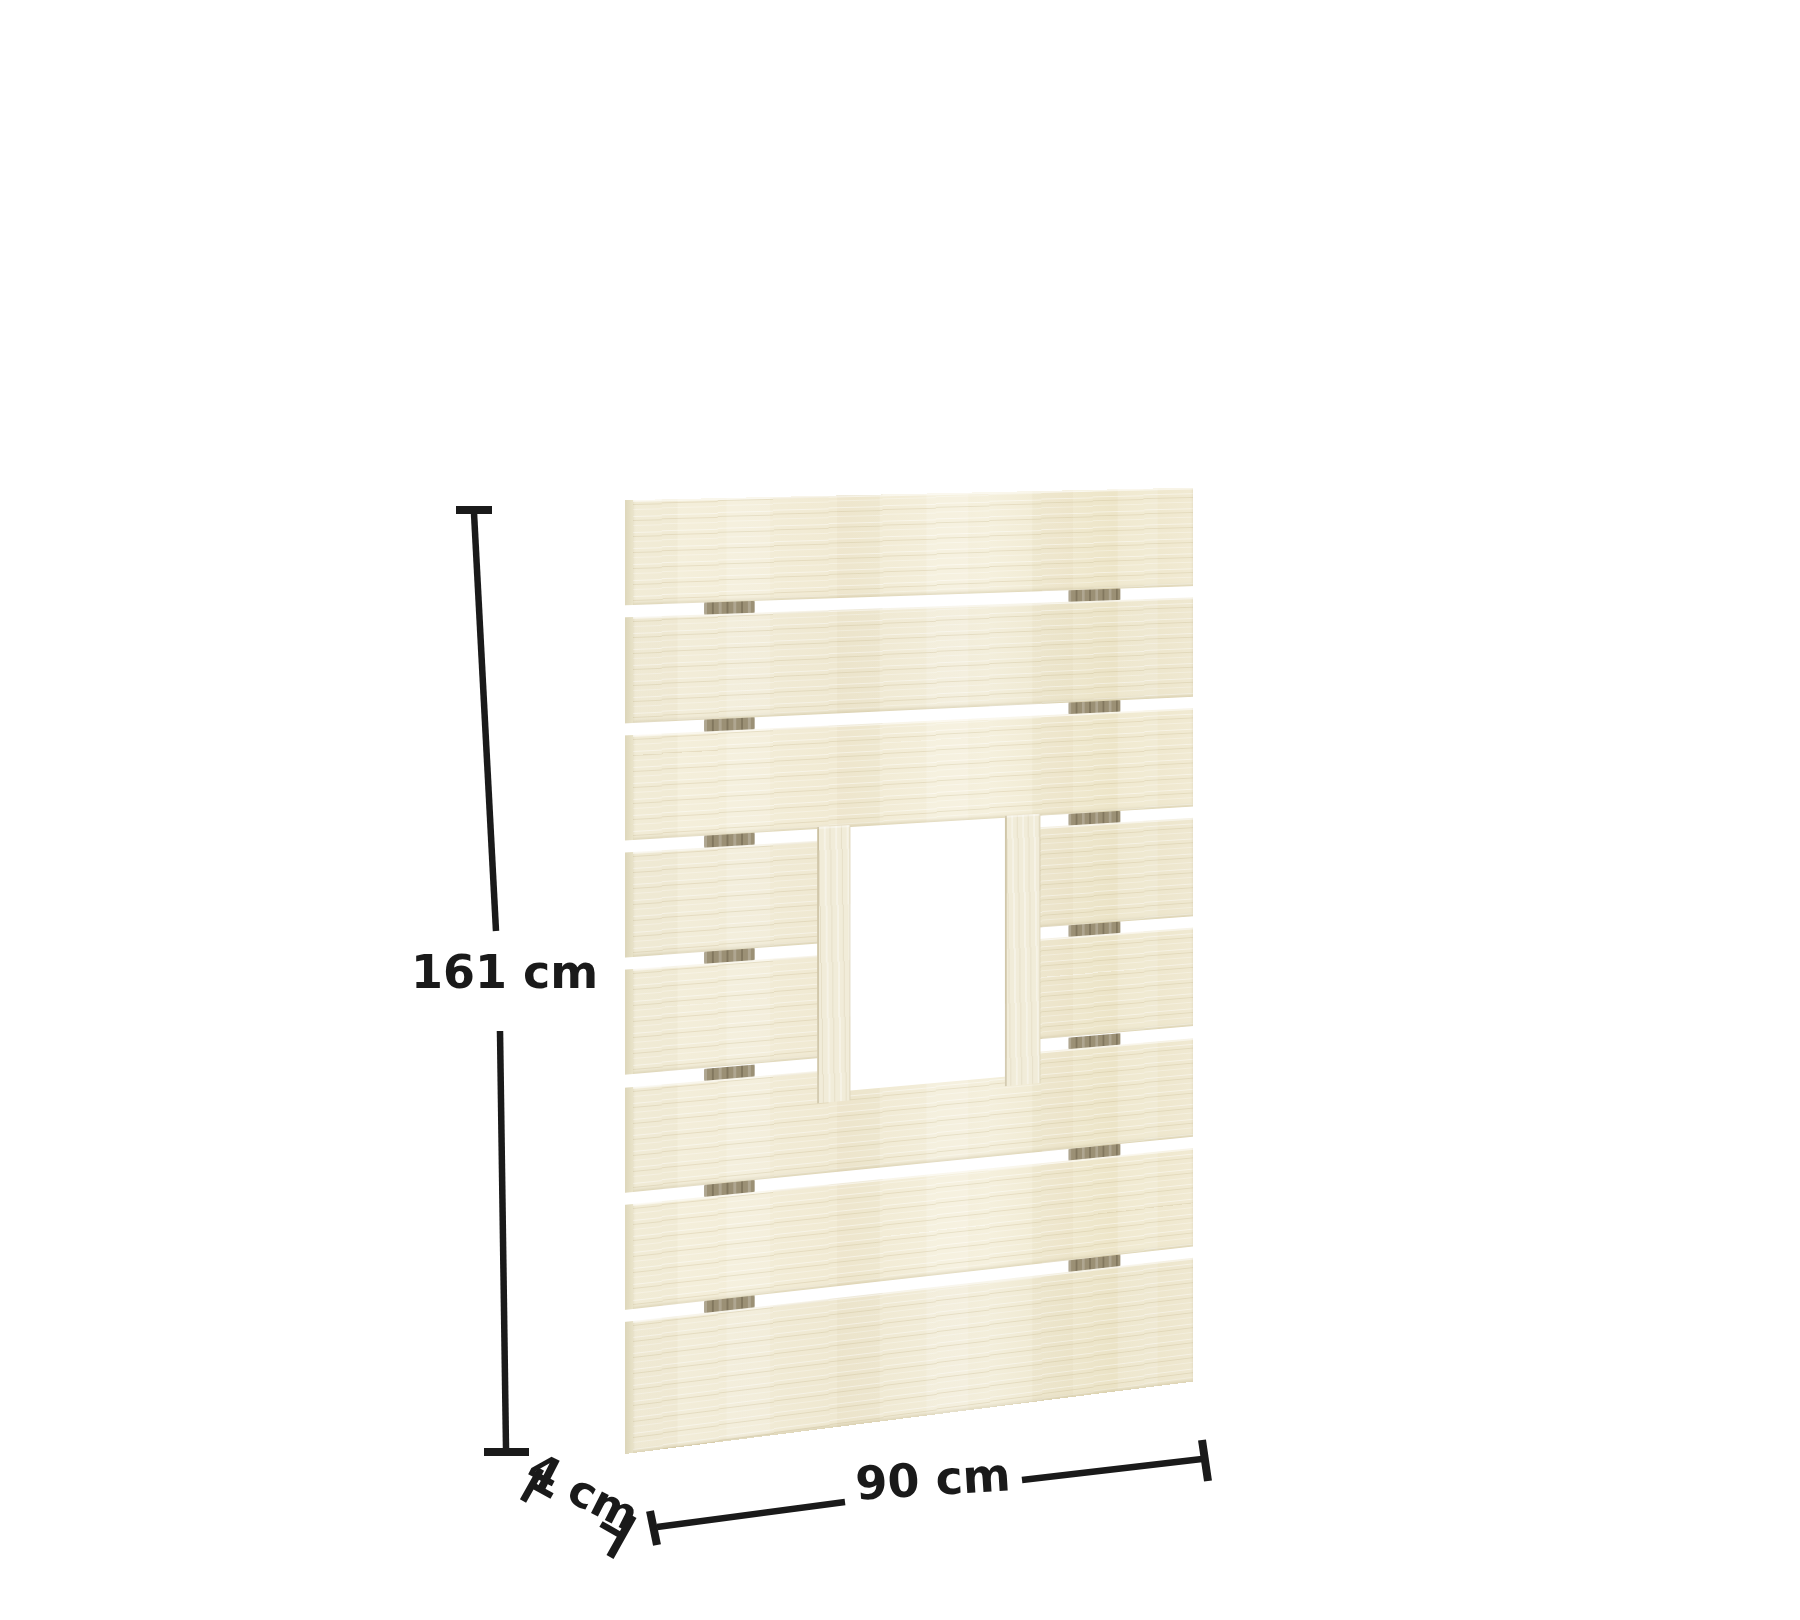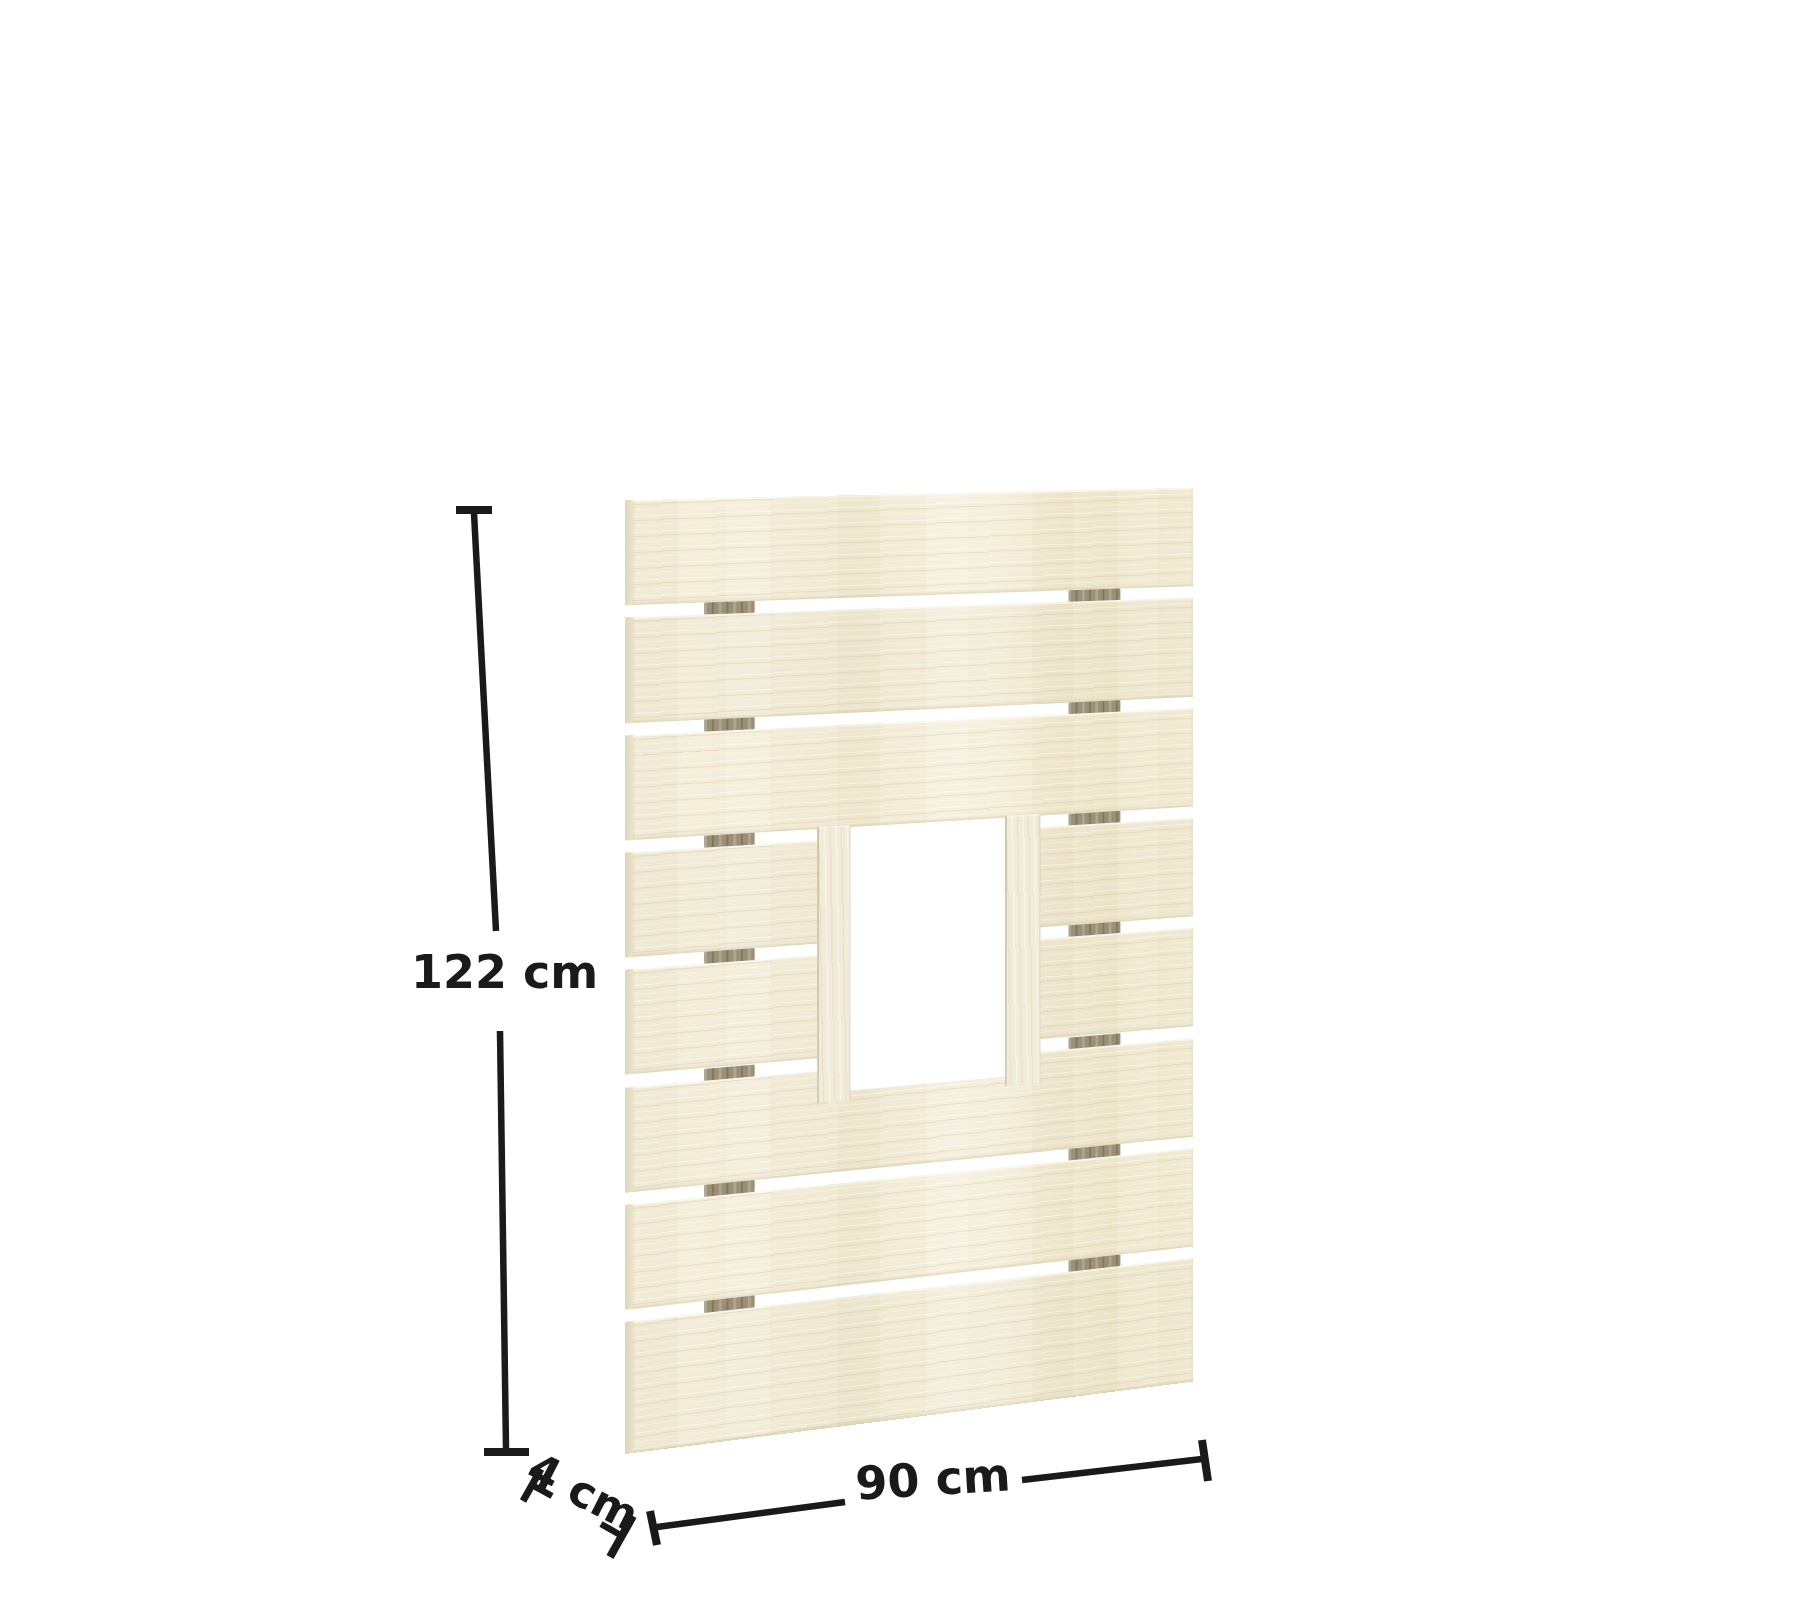--- a/index.html
+++ b/index.html
@@ -100,18 +100,18 @@
     <path d="M1022 1480 L1202 1459" stroke-width="6.5"></path>
     <path d="M650 1511 L657 1545" stroke-width="8"></path>
     <path d="M1202 1440 L1208 1481" stroke-width="8"></path>
 
     <path d="M532 1485 L552 1496" stroke-width="6.5"></path>
     <path d="M601 1524 L622 1536" stroke-width="6.5"></path>
     <path d="M541 1469 L523 1501" stroke-width="7"></path>
     <path d="M633 1516 L610 1557" stroke-width="8"></path>
   </svg>
 
-  <div class="dim-label" style="left:397px;top:949px;width:215px;">122 cm</div>
+  <div class="dim-label" style="left:397px;top:949px;width:215px;">161 cm</div>
 
   <div class="dim-label" style="left:828px;top:1456px;width:210px;transform:rotate(-3.5deg);">90 cm</div>
 
   <div class="dim-label" style="left:503px;top:1470px;width:160px;font-size:44px;transform:rotate(27deg);">4 cm</div>
 </div>
 
 </body></html>

